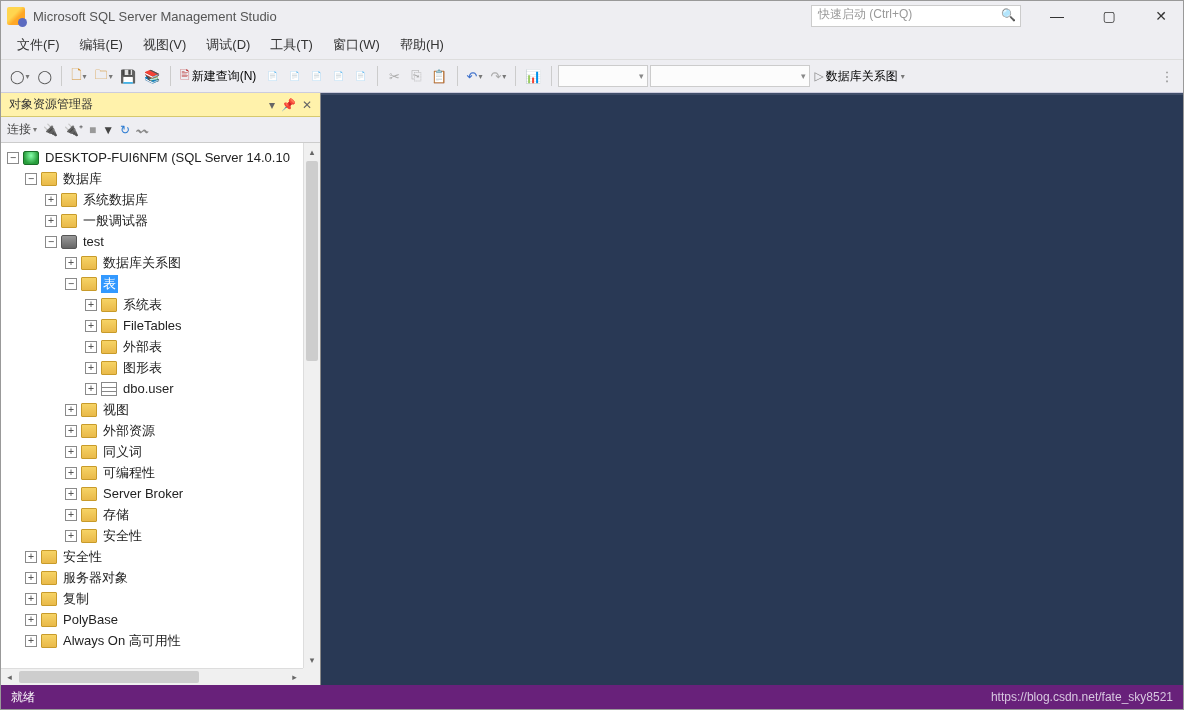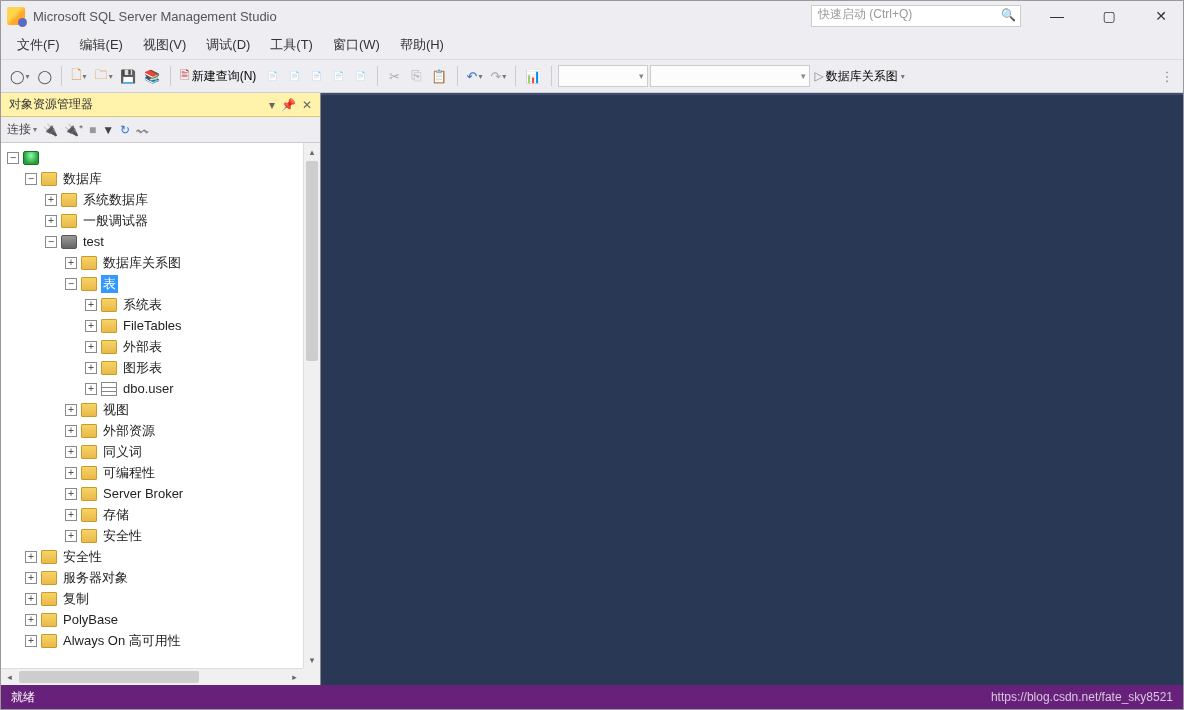--- a/index.html
+++ b/index.html
@@ -136,20 +136,21 @@
       <span class="ptb-btn" style="color:#999">■</span>
       <span class="ptb-btn">▼</span>
       <span class="ptb-btn" style="color:#2a7ad1">↻</span>
       <span class="ptb-btn" style="color:#888">〰</span>
     </div>
     <div class="tree-wrap">
       <div class="tree">
         <div class="node" style="padding-left:6px">
             <span class="exp">−</span>
             <span class="ic ic-db"></span>
+            <span class="lbl">DESKTOP-FUI6NFM (SQL Server 14.0.10</span>
           </div>
         <div class="node" style="padding-left:24px">
             <span class="exp">−</span>
             <span class="ic ic-folder"></span>
             <span class="lbl">数据库</span>
           </div>
         <div class="node" style="padding-left:44px">
             <span class="exp">+</span>
             <span class="ic ic-folder"></span>
             <span class="lbl">系统数据库</span>

